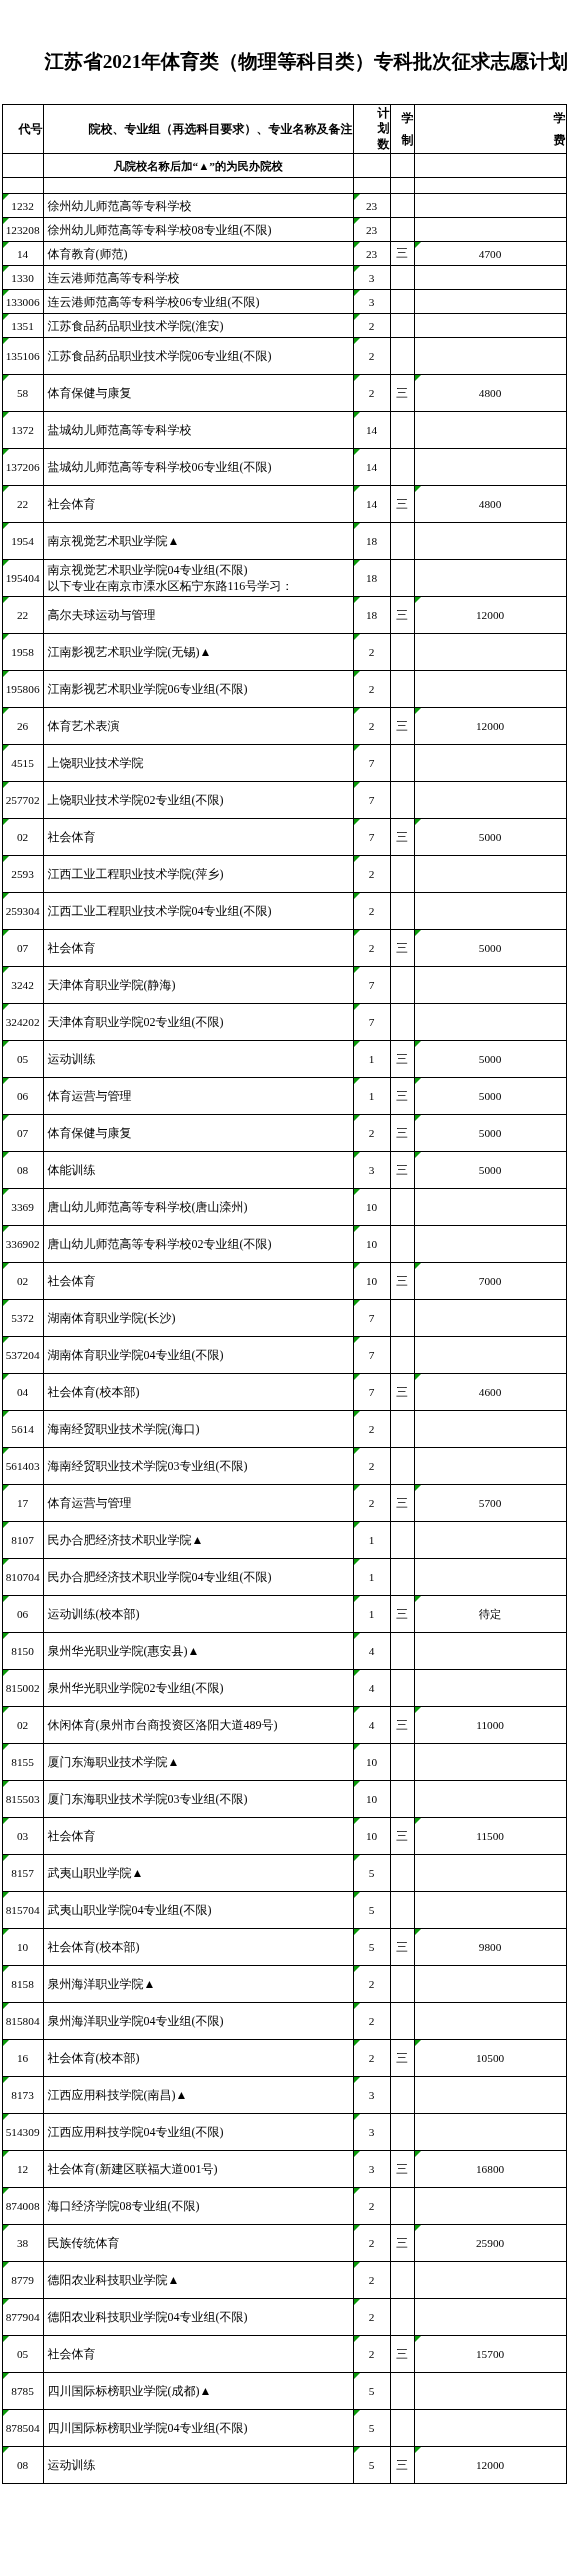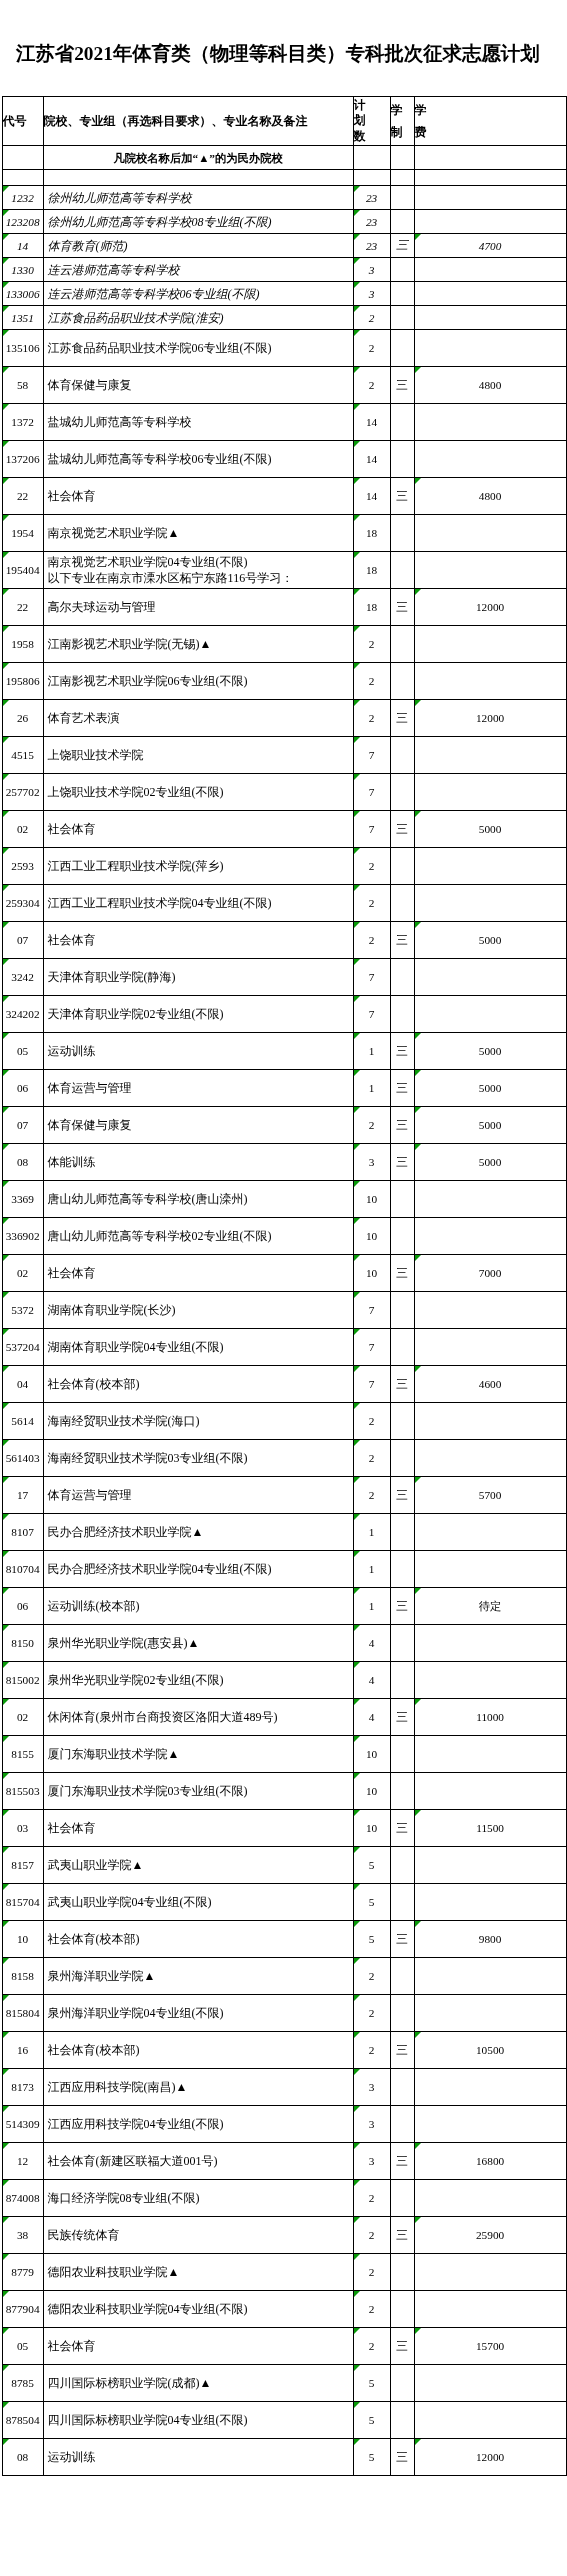--- a/index.html
+++ b/index.html
@@ -3,45 +3,45 @@
 <meta charset="utf-8">
 <style>
   :root{ --green:#0a9a0a; --border:#000; }
   html,body{margin:0;padding:0;}
   body{
     width:568px;background:#fff;color:#000;
     font-family:"Liberation Serif","DejaVu Serif",serif;
   }
   .page{width:568px;padding-top:32px;}
   .title{
-    font-size:19.4px;font-weight:bold;text-align:left;
-    margin:8px 0 29px 0;letter-spacing:0;padding-left:16px;
+    font-size:19.4px;font-weight:bold;text-align:right;
+    margin:16px 0 29px 0;letter-spacing:0;padding-left:16px;
   }
   table.plan-table{
     border-collapse:collapse;table-layout:fixed;
     width:565px;margin-left:1.6px;border:1.6px solid var(--border);
   }
   th,td{
     border:0.8px solid var(--border);padding:0;vertical-align:middle;
     overflow:hidden;background:#fff;
   }
   thead tr{height:49px;}
-  th{font-weight:bold;font-size:12px;text-align:left;}
+  th{font-weight:bold;font-size:12px;text-align:right;}
   th .v{display:inline-block;width:1.15em;word-break:break-all;vertical-align:middle;}
   th .v3{line-height:15.3px;}
   th .v2{line-height:22px;}
   tr.note-row{height:24px;}
   tr.note-row td.name{
     text-align:center;font-weight:bold;font-size:11.3px;
     white-space:normal;padding:0;
   }
   tr.empty-row{height:16px;}
   tr.data-row{height:37px;}
   
-  tbody tr:nth-child(n+3):nth-child(-n+8){height:24px;font-style:italic;}
+  tbody tr:nth-child(n+3):nth-child(-n+8){height:24px;}
   td.code,td.plan,td.years,td.fee{
     text-align:center;font-size:11.3px;position:relative;
   }
   td.years{font-size:12px;}
   td.name{
     text-align:left;padding:1.6px 4px;font-size:12px;
     white-space:pre-line;line-height:16px;position:relative;
   }
   .corner{
     display:none;position:absolute;top:0;left:0;width:0;height:0;

